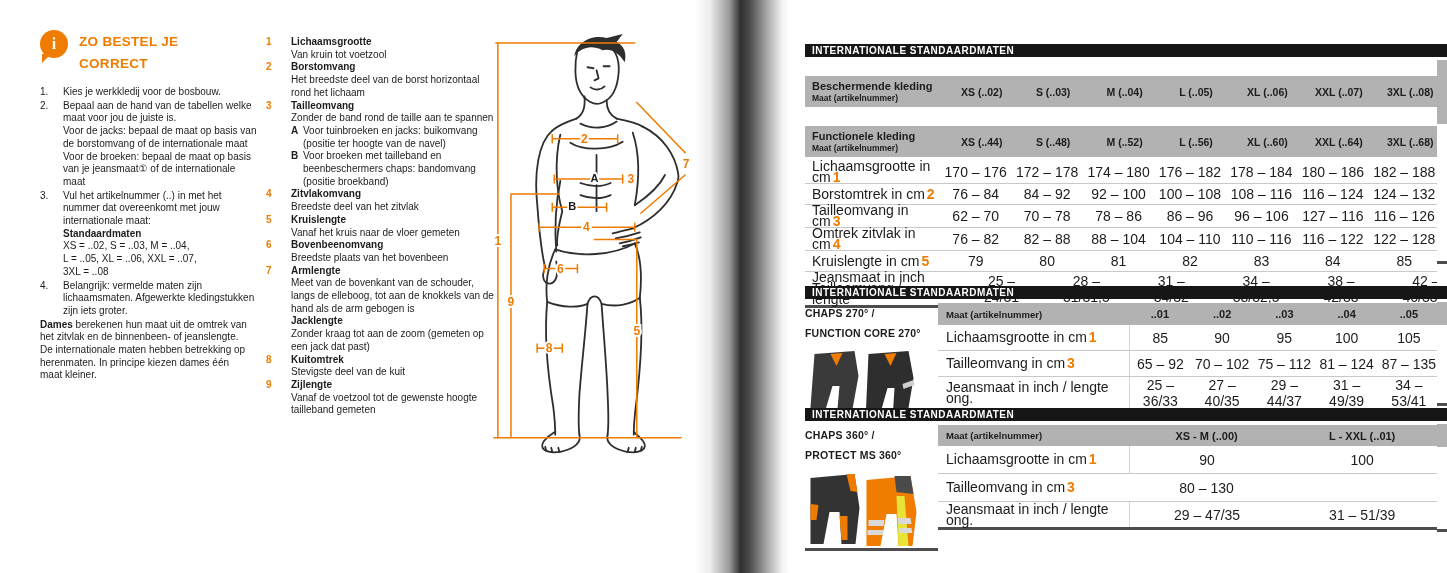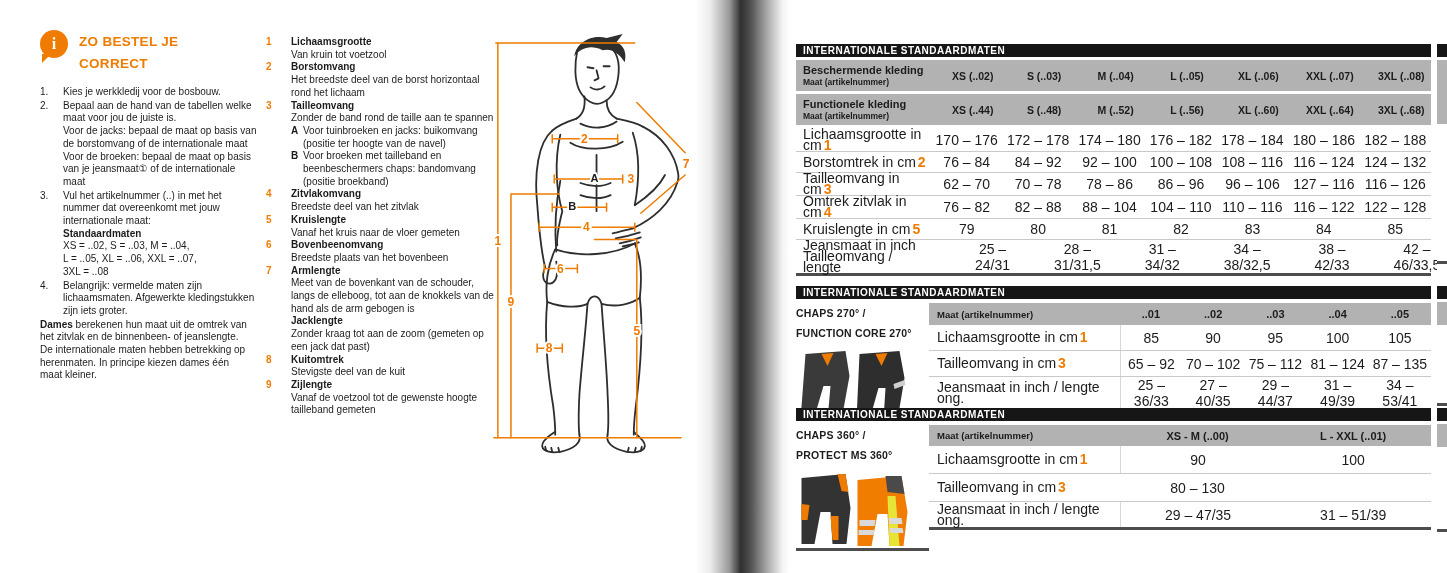--- a/index.html
+++ b/index.html
@@ -51,29 +51,29 @@
   .figure{position:absolute;left:483px;top:30px;width:218px;height:448px;}
 
   
   .spine{
     position:absolute;left:695px;top:0;width:95px;height:573px;
     background:linear-gradient(90deg,#fff 0%,#ececec 16%,#9a9a9a 36%,#303030 48%,#4e4e4e 58%,#a9a9a9 76%,#f3f3f3 92%,#fff 100%);
   }
 
   
   .page-right{position:absolute;left:790px;top:0;width:647px;height:573px;background:#fff;}
-  .tbl{position:absolute;left:6px;width:635px;}
+  .tbl{position:absolute;left:15px;width:635px;}
   .t1{top:44px;} .t2{top:286px;} .t3{top:408px;}
   .tbar{
     background:var(--bar);color:#fff;height:13px;display:flex;align-items:center;
     font-size:10px;font-weight:bold;letter-spacing:.5px;padding-left:7px;
   }
   
   .size-row{display:grid;grid-template-columns:135px repeat(7,1fr);background:var(--hgray);
-    margin-top:3px;align-items:center;gap:12px;}
+    margin-top:19px;align-items:center;gap:12px;}
   .size-row.r1{height:31px;} .size-row.r2{height:31px;}
   .sz-label{padding-left:7px;line-height:10px;}
   .sz-main{font-weight:bold;font-size:11px;}
   .sz-sub{font-weight:bold;font-size:8.5px;margin-top:2px;}
   .sz-cell{font-weight:bold;font-size:10.5px;text-align:center;}
   .rows{margin-top:4px;}
   .drow{display:grid;align-items:center;border-bottom:1px solid var(--line);font-size:14px;}
   .drow:last-child{border-bottom:3px solid var(--thick);}
   .cols8{grid-template-columns:135px repeat(7,1fr);min-height:21px;}
   .cols8.tall{min-height:28px;gap:44px;}

